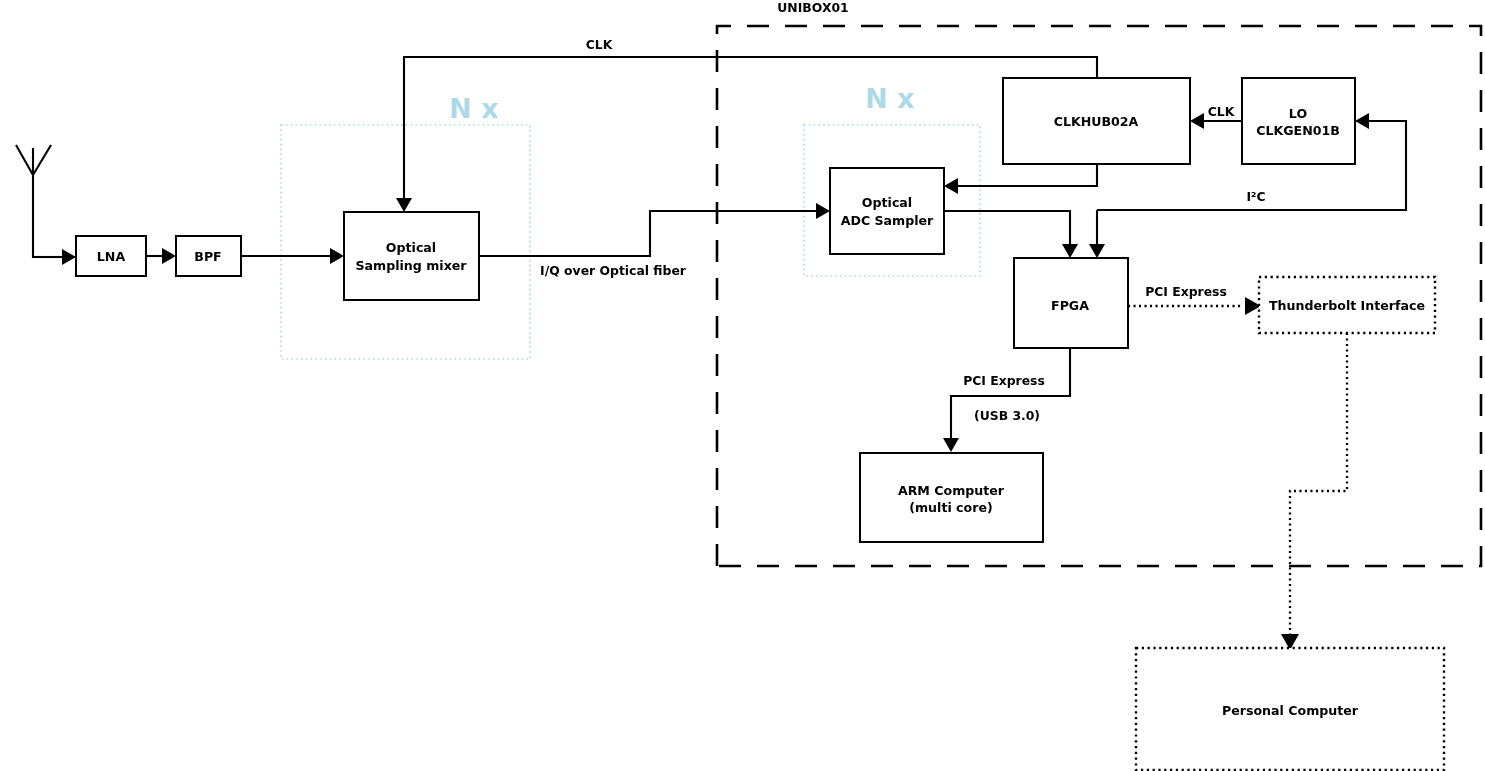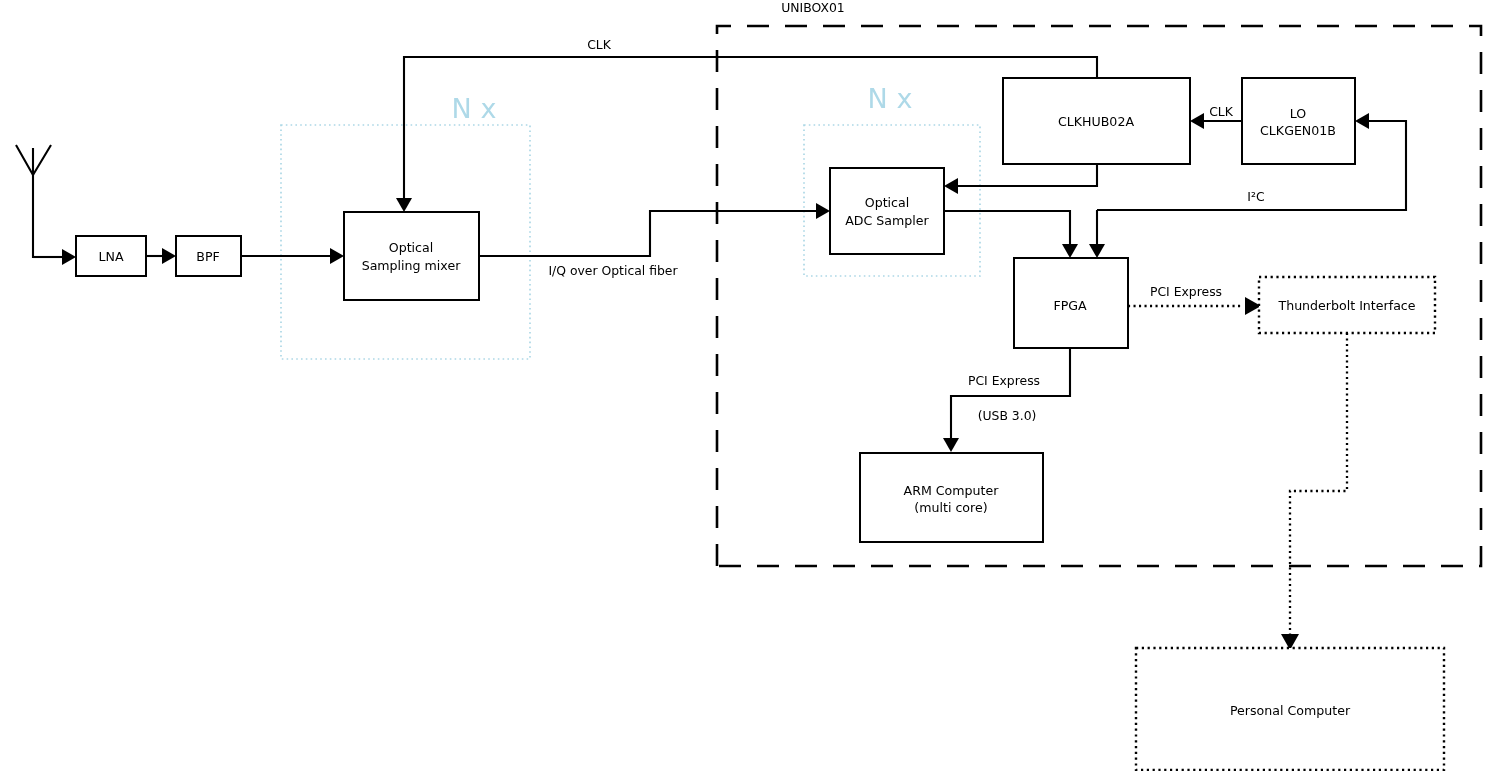--- a/index.html
+++ b/index.html
@@ -10,20 +10,21 @@
   body {
     width: 1485px;
     height: 771px;
     font-family: "DejaVu Sans", sans-serif;
     overflow: hidden;
   }
   #diagram-root {
     position: relative;
     width: 1485px;
     height: 747px;
+    font-weight: bold;
   }
   svg#diagram {
     display: block;
     width: 1485px;
     height: 771px;
   }
   .blk-solid {
     fill: #ffffff;
     stroke: #000000;
     stroke-width: 2;

